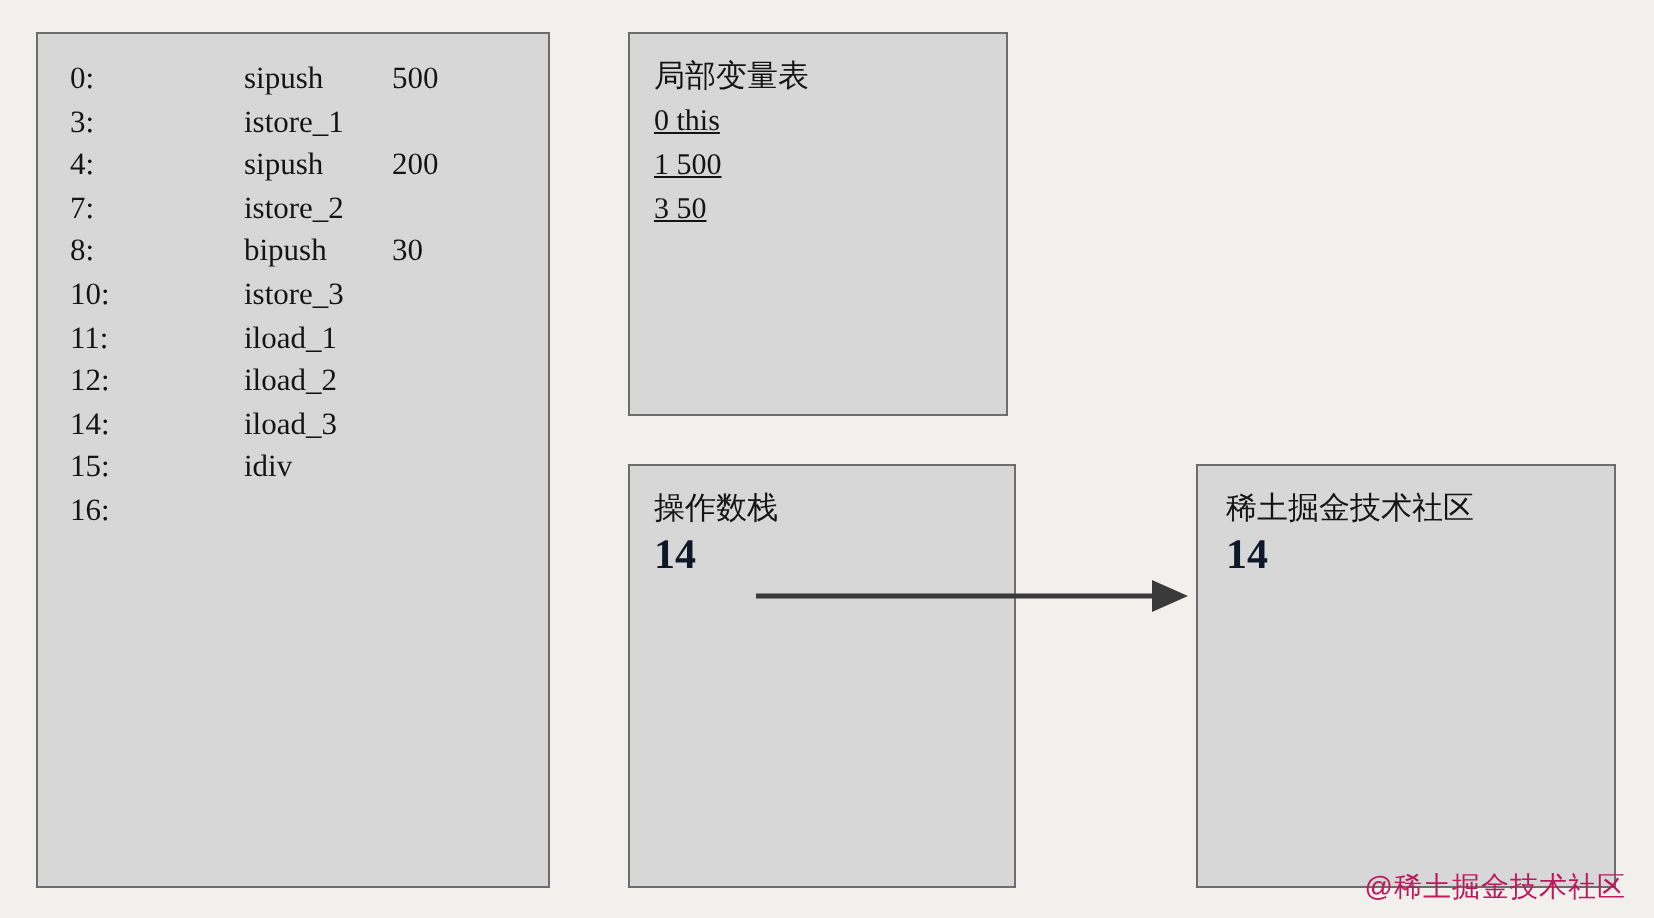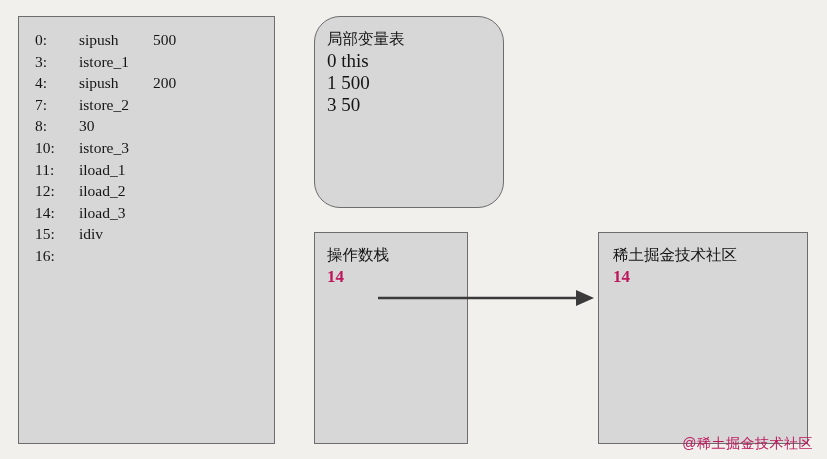--- a/index.html
+++ b/index.html
@@ -49,62 +49,63 @@
   }
   .code-row .idx {
     width: 44px;
     flex: 0 0 44px;
     white-space: nowrap;
   }
   .code-row .op {
     flex: 0 0 auto;
     min-width: 74px;
     white-space: nowrap;
+    margin-left: 43px;
   }
   .code-row .arg {
     white-space: nowrap;
   }
   .code-row.bold .idx,
   .code-row.bold .op,
   .code-row.bold .arg {
     font-weight: normal;
   }
 
   
   #locals-box {
     left: 314px;
     top: 16px;
     width: 190px;
     height: 192px;
     padding: 11px 0 0 12px;
-    border-radius: 26px;
   }
   .panel-title {
     font-size: 15.5px;
     line-height: 22px;
     color: #141414;
   }
   .panel-line {
-    font-size: 19px;
+    font-size: 15px;
     line-height: 22px;
     color: #141414;
+    text-decoration: underline;
   }
 
   
   #operand-box {
     left: 314px;
     top: 232px;
-    width: 154px;
+    width: 194px;
     height: 212px;
     padding: 11px 0 0 12px;
   }
   .panel-value {
-    font-size: 17px;
+    font-size: 21px;
     line-height: 22px;
-    color: #be185d;
+    color: #0f172a;
     font-weight: bold;
   }
 
   
   #caller-box {
     left: 598px;
     top: 232px;
     width: 210px;
     height: 212px;
     padding: 11px 0 0 14px;
@@ -152,20 +153,21 @@
         <span class="op">sipush</span>
         <span class="arg">200</span>
       </li>
       <li class="code-row">
         <span class="idx">7:</span>
         <span class="op">istore_2</span>
         <span class="arg"></span>
       </li>
       <li class="code-row">
         <span class="idx">8:</span>
+        <span class="op">bipush</span>
         <span class="arg">30</span>
       </li>
       <li class="code-row">
         <span class="idx">10:</span>
         <span class="op">istore_3</span>
         <span class="arg"></span>
       </li>
       <li class="code-row">
         <span class="idx">11:</span>
         <span class="op">iload_1</span>

